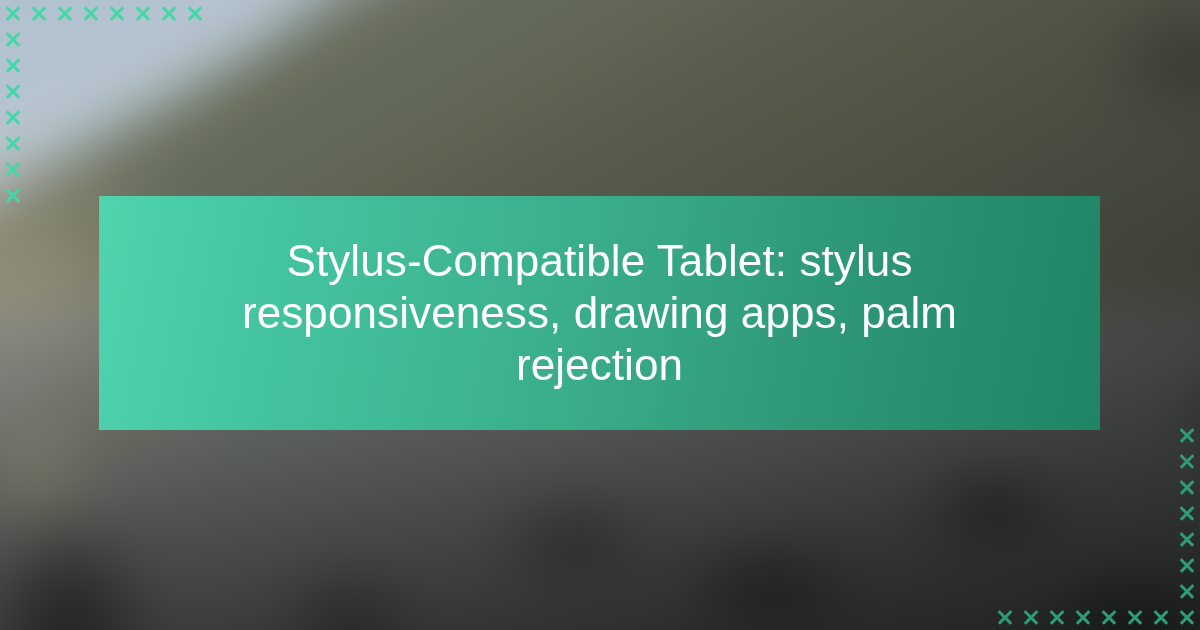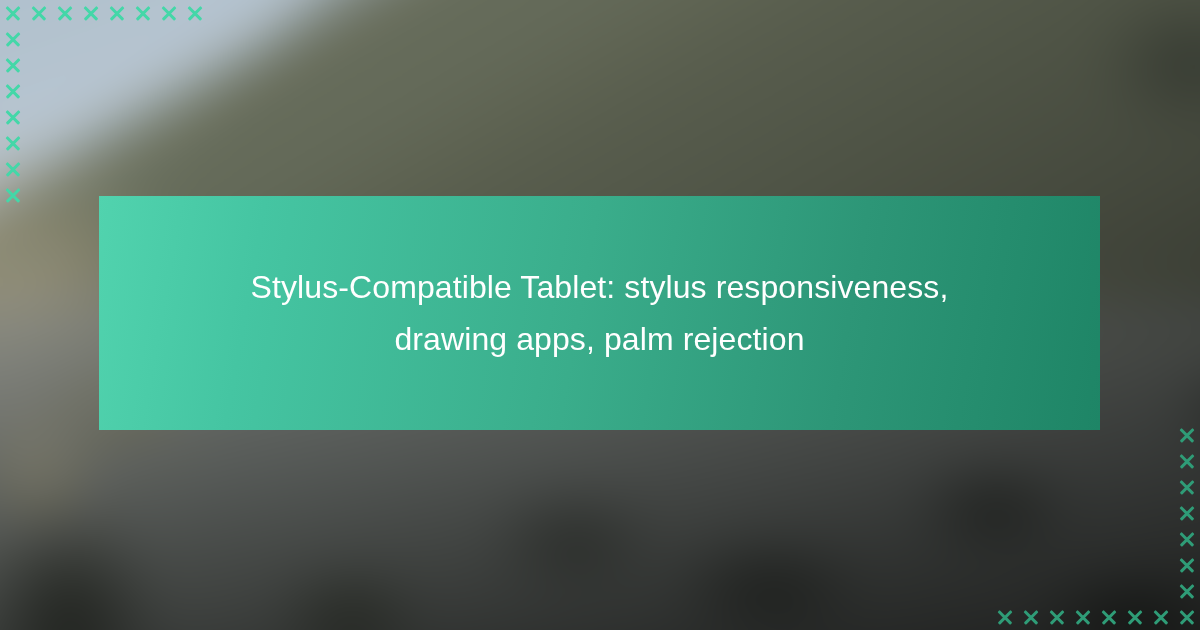--- a/index.html
+++ b/index.html
@@ -125,21 +125,21 @@
     background: linear-gradient(100deg, #51d3ae 0%, #45c5a2 16%, #3aad8b 48%, #2d9677 74%, #1e8566 100%);
     display: flex;
     align-items: center;
     justify-content: center;
     box-sizing: border-box;
     padding: 0 36px;
   }
   .banner-title {
     margin: 0;
     color: #ffffff;
-    font-size: 32px;
+    font-size: 44px;
     font-weight: 400;
     line-height: 52px;
     text-align: center;
     letter-spacing: 0.1px;
     max-width: 800px;
   }
 </style>
 </head>
 <body>
 

